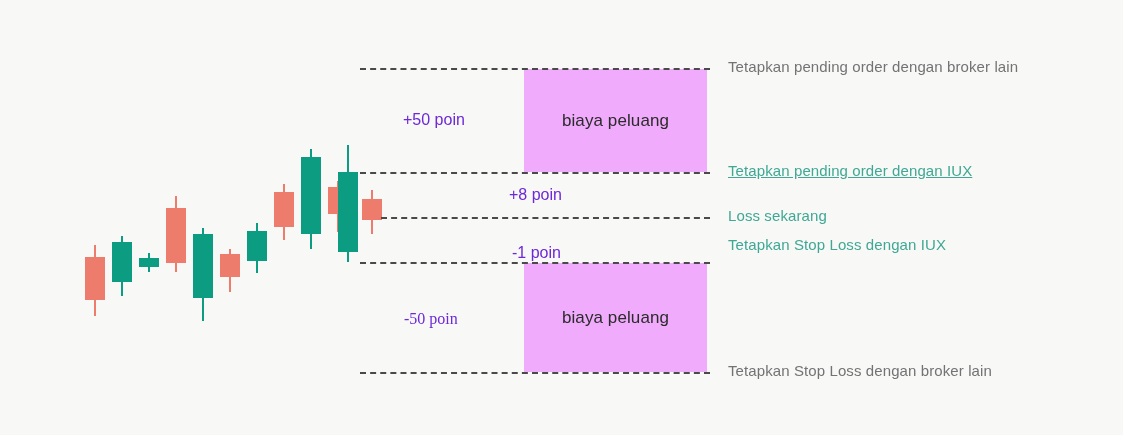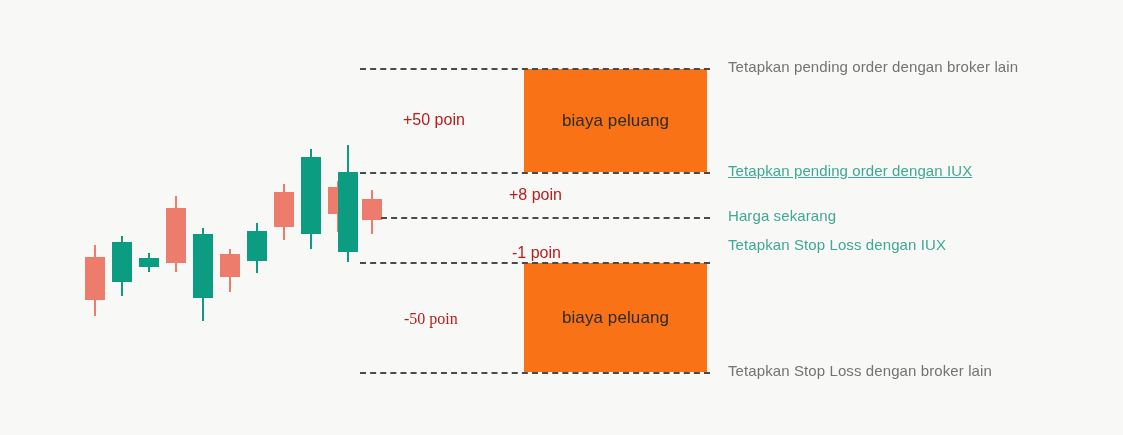--- a/index.html
+++ b/index.html
@@ -43,38 +43,38 @@
   
   .level-line {
     position: absolute;
     height: 0;
     border-top: 2px dashed #4a4a4a;
   }
 
   
   .cost-box {
     position: absolute;
-    background: #f97316;
+    background: #f0abfc;
     display: flex;
     align-items: center;
     justify-content: center;
     text-align: center;
   }
   .cost-box-label {
     font-size: 17px;
     color: #2b2b2b;
     letter-spacing: 0.1px;
     white-space: nowrap;
   }
 
   
   .point-label {
     position: absolute;
     font-size: 16px;
-    color: #b91c1c;
+    color: #6d28d9;
     white-space: nowrap;
   }
 
   
   .level-label {
     position: absolute;
     font-size: 15px;
     white-space: nowrap;
     letter-spacing: 0.1px;
   }
@@ -157,18 +157,18 @@
   <div id="point-labels">
       <div class="point-label" style="left: 403px; top: 111px;">+50 poin</div>
       <div class="point-label" style="left: 509px; top: 186px;">+8 poin</div>
       <div class="point-label" style="left: 512px; top: 244px;">-1 poin</div>
       <div class="point-label" style="left: 404px; top: 310px; font-family: Liberation Serif, serif;">-50 poin</div>
     </div>
 
   <div id="level-labels">
       <div class="level-label red" style="left: 728px; top: 58px;">Tetapkan pending order dengan broker lain</div>
       <div class="level-label green" style="left: 728px; top: 162px; text-decoration: underline;">Tetapkan pending order dengan IUX</div>
-      <div class="level-label green" style="left: 728px; top: 207px;">Harga sekarang</div>
+      <div class="level-label green" style="left: 728px; top: 207px;">Loss sekarang</div>
       <div class="level-label green" style="left: 728px; top: 236px;">Tetapkan Stop Loss dengan IUX</div>
       <div class="level-label red" style="left: 728px; top: 362px;">Tetapkan Stop Loss dengan broker lain</div>
     </div>
 
 </div>
 
 </body></html>

